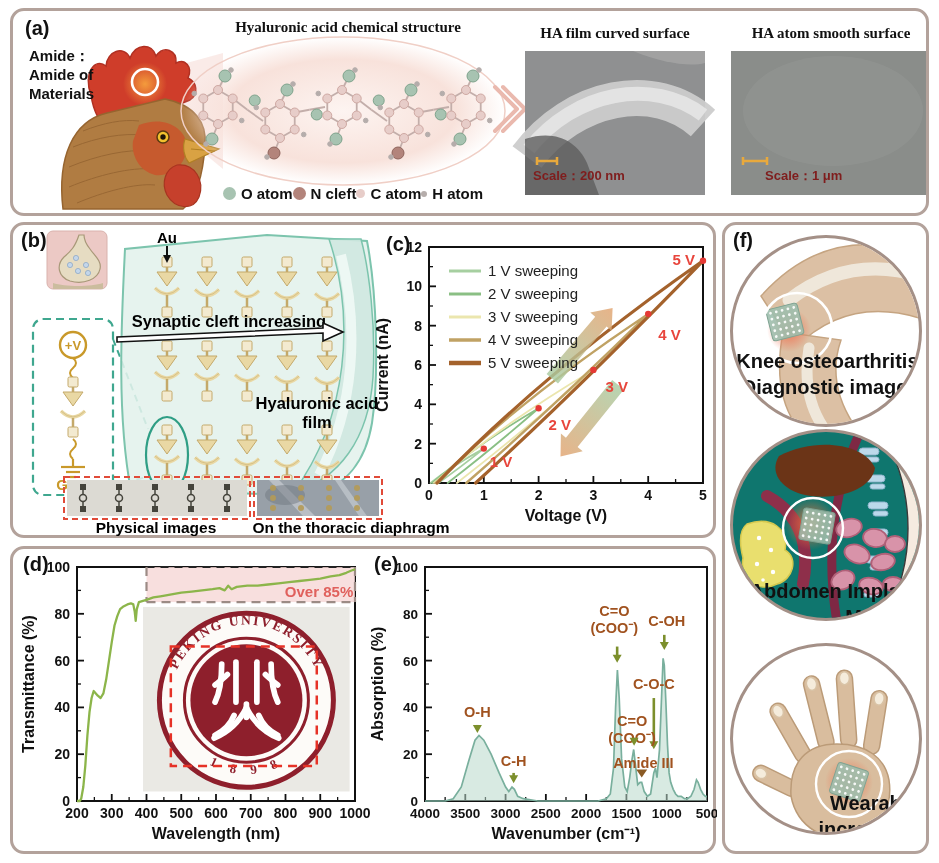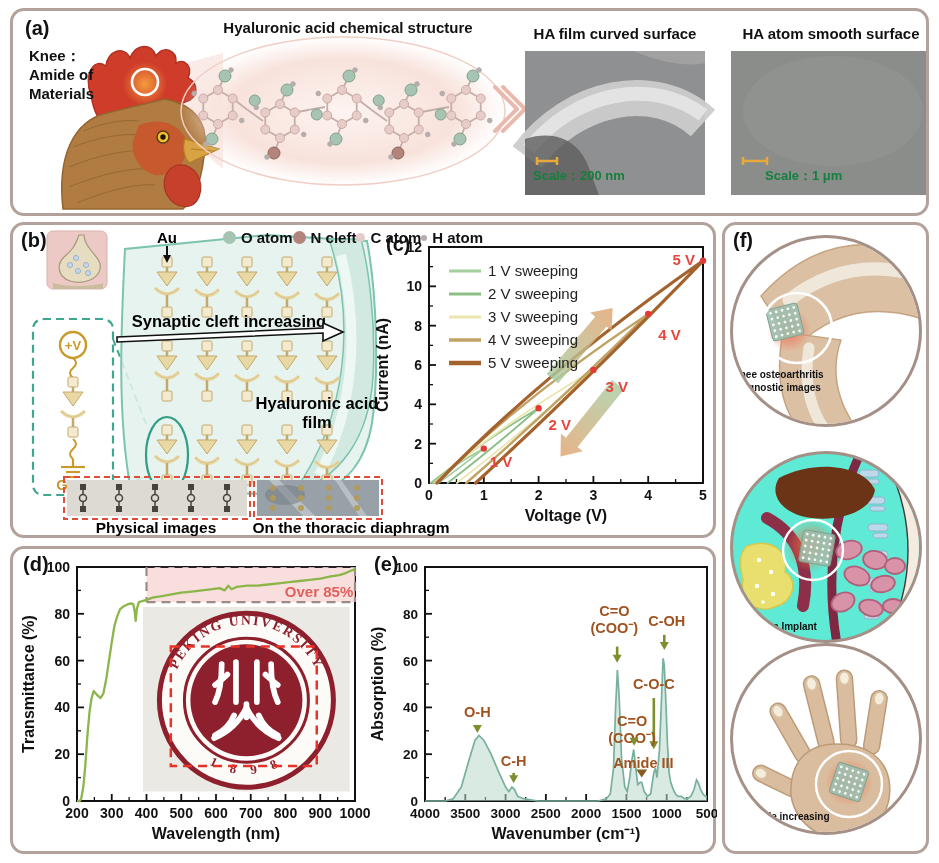--- a/index.html
+++ b/index.html
@@ -1,40 +1,40 @@
 <!DOCTYPE html>
 <html><head>
 <meta charset="utf-8">
 <style>
   html,body{margin:0;padding:0;background:#fff;}
   .fig{position:relative;width:939px;height:863px;background:#fff;
        font-family:"Liberation Sans",sans-serif;color:#111;overflow:hidden;}
   .panel{position:absolute;border:3px solid #b3a29b;border-radius:14px;background:#fff;box-sizing:border-box;}
   .tag{position:absolute;font-size:20px;font-weight:700;color:#111;z-index:30;}
-  .ttl{position:absolute;font-size:15px;font-weight:700;text-align:center;z-index:12;}
+  .ttl{position:absolute;font-size:15px;font-weight:700;text-align:center;z-index:12;font-family:Liberation Serif, serif;}
   .combline{font-size:15px;font-weight:700;line-height:1.25;}
-  .legendrow{position:absolute;display:flex;align-items:center;z-index:12;margin-top:44px;}
+  .legendrow{position:absolute;display:flex;align-items:center;z-index:12;}
   .legitem{display:flex;align-items:center;gap:5px;font-size:15px;font-weight:700;}
   .dot{display:inline-block;border-radius:50%;}
-  .scalelbl{position:absolute;font-size:13px;font-weight:700;color:#15803d;z-index:12;}
+  .scalelbl{position:absolute;font-size:13px;font-weight:700;color:#7f1d1d;z-index:12;}
   .circleapp{position:absolute;left:50%;transform:translateX(-50%);width:192px;height:192px;border:3px solid #a49087;
              border-radius:50%;overflow:hidden;background:#fff;box-sizing:border-box;}
-  .appcap{position:absolute;width:100%;text-align:left;font-size:10px;font-weight:700;line-height:1.3;z-index:5;margin-top:20px;}
+  .appcap{position:absolute;width:100%;text-align:right;font-size:20px;font-weight:700;line-height:1.3;z-index:5;}
   svg{display:block;}
   .abs{position:absolute;}
 </style>
 </head>
 <body>
 
 <div class="fig">
 
   <div class="panel" style="left:10px;top:8px;width:919px;height:208px;">
     <div class="tag" style="left:12px;top:6px;">(a)</div>
     <div class="abs" style="left:16px;top:36px;z-index:12;">
-      <div class="combline">Knee：</div>
+      <div class="combline">Amide：</div>
       <div class="combline">Amide of</div>
       <div class="combline">Materials</div>
     </div>
     <div class="ttl" style="left:180px;top:8px;width:310px;">Hyaluronic acid chemical structure</div>
     <div class="ttl" style="left:512px;top:14px;width:180px;">HA film curved surface</div>
     <div class="ttl" style="left:718px;top:14px;width:200px;">HA atom smooth surface</div>
 
     <svg id="svg-a" class="abs" style="left:0;top:0;" width="913" height="202">
       <defs>
         <radialGradient id="combGlow">
@@ -778,21 +778,21 @@
             </g>
         </g>
         <circle cx="64" cy="90" r="35" fill="none" stroke="#fff" stroke-width="2.6"></circle>
       </svg>
       <div class="appcap" style="top:110px;">
         <div>Knee osteoarthritis</div>
         <div>Diagnostic images</div>
       </div>
     </div>
 
-    <div class="circleapp" style="top:226px;background:#5eead4;">
+    <div class="circleapp" style="top:204px;background:#0f766e;">
       <svg width="188" height="188">
         <defs>
             <radialGradient id="redGlow2">
               <stop offset="0%" stop-color="#f0703f" stop-opacity="0.95"></stop>
               <stop offset="100%" stop-color="#f0703f" stop-opacity="0"></stop>
             </radialGradient>
           </defs>
         <path d="M 148,-2 C 184,60 184,134 148,192 L 196,192 L 196,-2 Z" fill="#f6ebe0"></path>
         <path d="M 148,-2 C 184,60 184,134 148,192" fill="none" stroke="#3a3a3a" stroke-width="1.4"></path>
         <path d="M 126,2 C 102,56 92,120 104,190" stroke="#7e2844" stroke-width="9" fill="none"></path>

